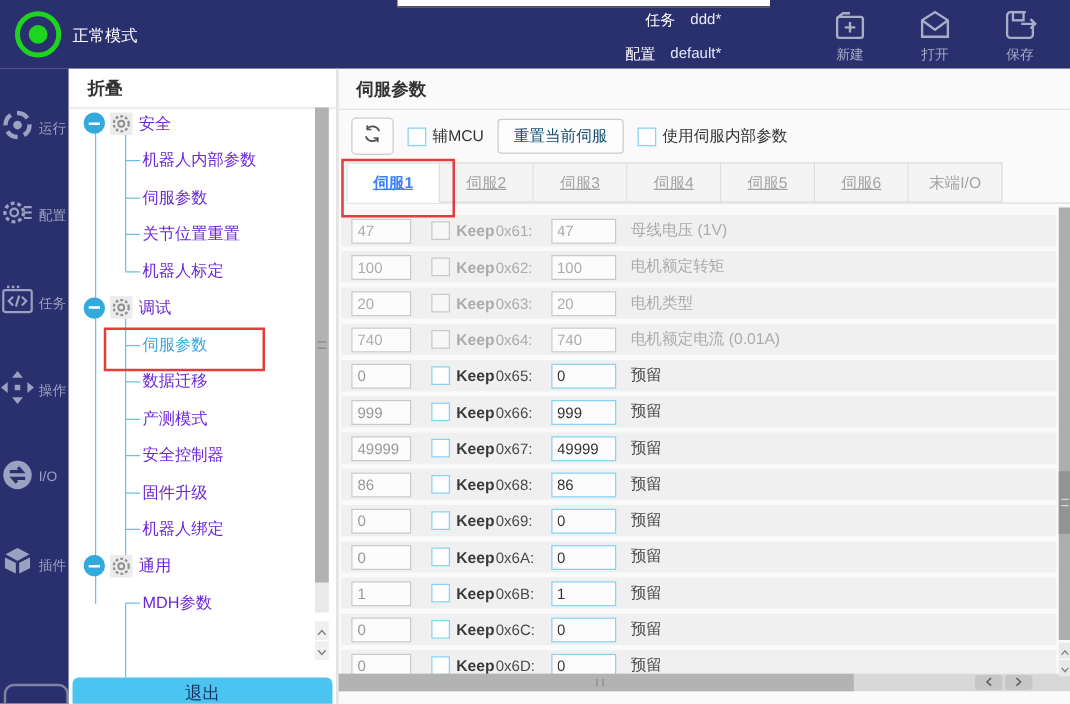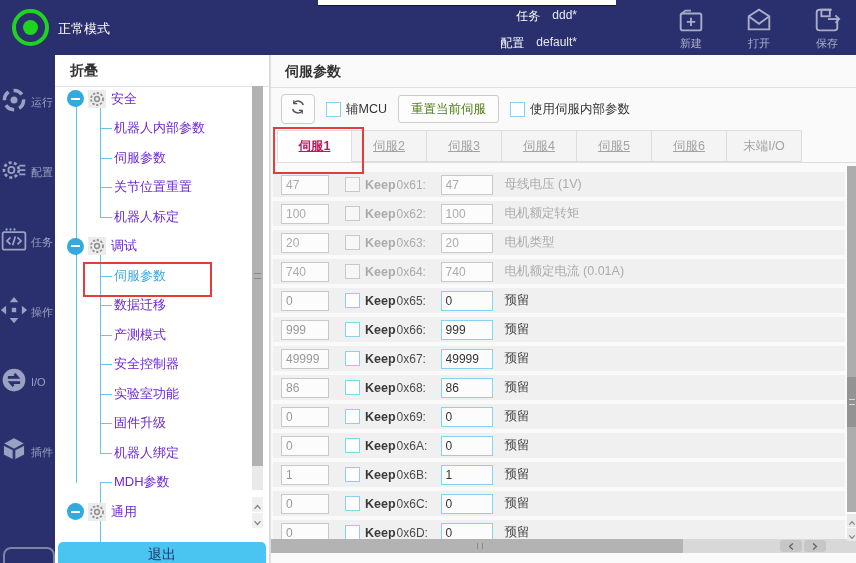--- a/index.html
+++ b/index.html
@@ -8,21 +8,21 @@
   
   .topbar{position:absolute;left:0;top:0;width:856px;height:55px;background:#2a2f6e;}
   .status-icon{position:absolute;left:12px;top:9px;width:37px;height:37px;border:4px solid #1fd41f;border-radius:50%;box-sizing:border-box;}
   .status-icon::after{content:'';position:absolute;left:50%;top:50%;width:15px;height:15px;margin:-7.5px 0 0 -7.5px;background:#1fd41f;border-radius:50%;}
   .mode-label{position:absolute;left:58px;top:20px;color:#ffffff;font-size:13px;}
   .top-strip{position:absolute;left:318px;top:0;width:298px;height:5px;background:#ffffff;border-bottom:1px solid #1a1a1a;}
   .session-info{position:absolute;right:279px;top:8px;color:#fff;font-size:12px;}
   .sess-row{display:flex;gap:12px;margin-bottom:10px;justify-content:flex-end;}
   .sess-label{color:#ffffff}
   .sess-value{color:#e6e9f6}
-  .topbar-actions{position:absolute;right:1px;top:5px;display:flex;gap:12px;}
+  .topbar-actions{position:absolute;right:12px;top:5px;display:flex;gap:12px;}
   .topbar-action{width:56px;display:flex;flex-direction:column;align-items:center;gap:1px;color:#a9aec8;cursor:pointer;}
   .tb-ico{width:30px;height:30px;display:flex}
   .tb-ico svg{width:30px;height:30px}
   .tb-lbl{font-size:11px;color:#a9aec8}
   
   .side{position:absolute;left:0;top:55px;width:55px;height:508px;background:#2a2f6e;box-sizing:border-box;padding-top:12px;display:flex;flex-direction:column;align-items:center;}
   .side-item{height:70px;width:100%;display:flex;flex-direction:row;align-items:center;gap:3px;color:#9ba1c0;cursor:pointer;}
   .side-item svg{width:28px;height:28px}
   .side-lbl{font-size:11px;color:#9ba1c0}
   .side-ghost-btn{position:absolute;left:3px;top:547px;width:48px;height:24px;border:2px solid #7d83a3;border-radius:8px;}
@@ -55,25 +55,25 @@
   .exit-btn{position:absolute;left:3px;top:487px;width:208px;height:26px;background:#4ac4f0;border-radius:5px;color:#1c2f5e;font-size:14px;display:flex;align-items:center;justify-content:center;cursor:pointer;}
   
   .main{position:absolute;left:270px;top:55px;width:586px;height:508px;background:#fafafa;border-left:1px solid #e0e0e0;box-sizing:border-box;}
   .main-header{height:32px;line-height:32px;padding-left:14px;font-weight:bold;font-size:14px;color:#333;border-bottom:1px solid #e0e0e0;}
   .toolbar{position:absolute;left:0;top:37px;height:34px;display:flex;align-items:center;padding-left:10px;gap:11px;}
   .refresh-btn{width:32px;height:28px;border:1px solid #ccc;border-radius:4px;background:#fdfdfd;display:flex;align-items:center;justify-content:center;cursor:pointer;}
   .refresh-btn svg{width:18px;height:18px}
   .cb{width:13px;height:13px;border:1px solid #85d2f2;background:#fff;display:inline-block;flex:none;cursor:pointer;}
   .tb-check{display:flex;align-items:center;gap:5px;}
   .cb-label{font-size:12.5px;color:#333;}
-  .reset-btn{height:26px;border:1px solid #ccc;border-radius:3px;background:#fdfdfd;padding:0 12px;font-size:12.5px;color:#4d7c0f;display:flex;align-items:center;cursor:pointer;}
+  .reset-btn{height:26px;border:1px solid #ccc;border-radius:3px;background:#fdfdfd;padding:0 12px;font-size:12.5px;color:#0c4a6e;display:flex;align-items:center;cursor:pointer;}
   .tabs{position:absolute;left:6px;top:75px;width:580px;height:33px;display:flex;border-bottom:1px solid #ddd;box-sizing:border-box;}
   .tab{width:75px;box-sizing:border-box;border:1px solid #ddd;border-left:none;background:#f4f4f4;display:flex;align-items:center;justify-content:center;font-size:12.5px;color:#a3a3a3;cursor:pointer;}
   .tab:first-child{border-left:1px solid #ddd;}
-  .tab.active{background:#fff;border-bottom-color:#fff;color:#be185d;font-weight:bold;}
+  .tab.active{background:#fff;border-bottom-color:#fff;color:#3b82f6;font-weight:bold;}
   .tab .u{text-decoration:underline;}
   .ptable{position:absolute;left:2px;top:117px;width:572px;}
   .prow{height:25px;margin-bottom:4px;background:#f0f0f0;display:flex;align-items:center;padding-left:8px;box-sizing:border-box;}
   .in1,.in2{height:20px;box-sizing:border-box;border:1px solid #c9c9c9;background:#fcfcfc;font-size:12px;padding:0 4px;font-family:inherit;}
   .in1{width:48px;color:#999;}
   .in2{width:52px;color:#333;border-color:#85d2f2;margin-left:6px;}
   .prow .cb{margin-left:16px;}
   .keep{margin-left:5px;font-weight:bold;font-size:12.5px;color:#3a3a3a;}
   .addr{margin-left:1px;width:38px;font-size:12px;color:#4a4a4a;}
   .desc{margin-left:12px;font-size:12.5px;color:#4a4a4a;white-space:nowrap;}
@@ -249,40 +249,37 @@
       <div class="tree-row child">
         <span class="tree-lbl">数据迁移</span>
       </div>
       <div class="tree-row child">
         <span class="tree-lbl">产测模式</span>
       </div>
       <div class="tree-row child">
         <span class="tree-lbl">安全控制器</span>
       </div>
       <div class="tree-row child">
-        <span class="tree-lbl">实验室功能</span>
-      </div>
-      <div class="tree-row child">
         <span class="tree-lbl">固件升级</span>
       </div>
       <div class="tree-row child">
         <span class="tree-lbl">机器人绑定</span>
-      </div>
-      <div class="tree-row child">
-        <span class="tree-lbl">MDH参数</span>
       </div>
       <div class="tree-row group">
         <span class="minus"></span>
         <span class="tree-gear">
           <svg viewBox="0 0 24 24" fill="none" stroke="currentColor">
             <circle cx="12" cy="12" r="8" stroke-width="2.4" stroke-dasharray="3 2.2"></circle>
             <circle cx="12" cy="12" r="3.2" stroke-width="2"></circle>
           </svg>
         </span>
         <span class="tree-lbl">通用</span>
+      </div>
+      <div class="tree-row child">
+        <span class="tree-lbl">MDH参数</span>
       </div>
     </div>
   <div class="tree-scroll">
     <div class="tree-thumb"></div>
   </div>
   <div class="tree-chevs">
     <div class="tree-chev">
         <span class="ic"><svg viewBox="0 0 12 8" fill="none" stroke="#808080" stroke-width="1.6">
             <path d="M2 6.5L6 2l4 4.5"></path>
           </svg></span>

